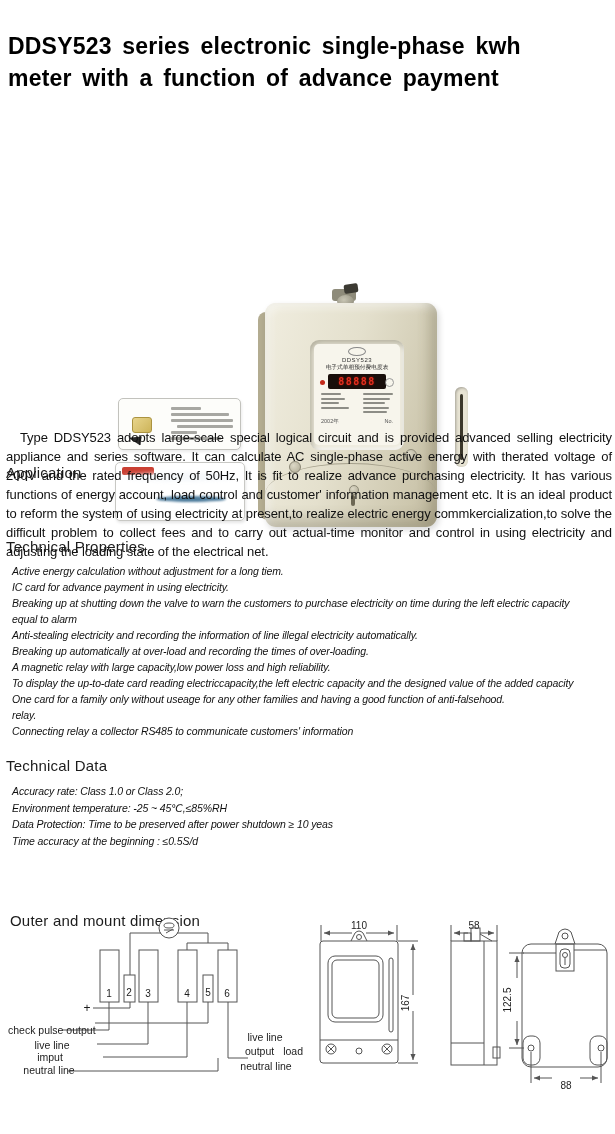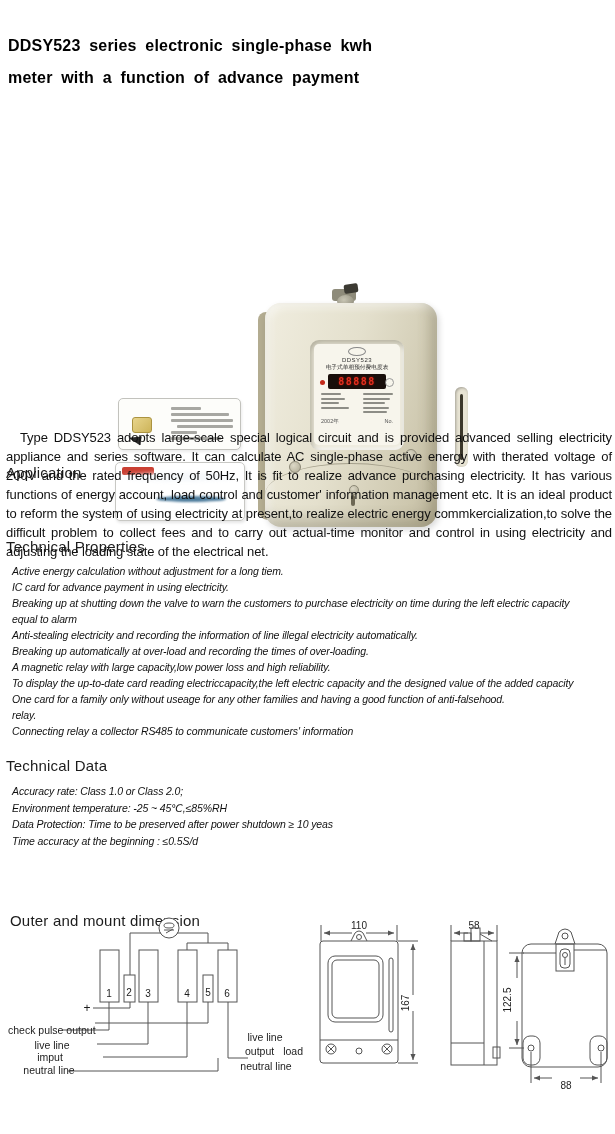--- a/index.html
+++ b/index.html
@@ -3,39 +3,39 @@
 <meta charset="utf-8">
 <style>
   html,body{margin:0;padding:0;}
   body{
     width:615px;height:1134px;position:relative;background:#ffffff;
     font-family:"Liberation Sans","DejaVu Sans",sans-serif;color:#000;overflow:hidden;
   }
   .abs{position:absolute;}
   
   .page-title{
-    left:8px;top:30px;width:590px;font-size:16px;font-weight:bold;color:#000;
+    left:8px;top:30px;width:590px;font-size:23px;font-weight:bold;color:#000;
     line-height:32px;word-spacing:4px;letter-spacing:0.2px;
   }
   
   .sec-head{font-size:15px;color:#1c1c1c;font-weight:normal;letter-spacing:0.2px;}
   
   .para{
     left:6px;width:606px;font-size:13px;line-height:19px;color:#111;
     text-align:justify;text-indent:14px;letter-spacing:-0.1px;
   }
   .linelist{left:12px;width:609px;font-size:10.5px;color:#111;letter-spacing:-0.12px;font-style:italic;}
   .linelist > div{white-space:nowrap;}
   .lh16 > div{line-height:16px;}
   .lh165 > div{line-height:16.5px;}
   
   .photo-area{left:0;top:140px;width:615px;height:255px;}
   .meter-side{left:258px;top:172px;width:12px;height:208px;background:#b3ac91;border-radius:8px 0 0 10px;}
   .meter-body{
-    left:265px;top:163px;width:172px;height:224px;border-radius:16px;
+    left:265px;top:163px;width:172px;height:224px;border-radius:11px;
     background:linear-gradient(105deg,#f0eddf 0%,#e4e0cd 45%,#cdc7ae 85%,#bfb89e 100%);
     box-shadow:inset -6px -8px 14px rgba(90,85,60,.32), inset 4px 4px 8px rgba(255,255,255,.6), 2px 3px 6px rgba(0,0,0,.15);
   }
   .seal-a{left:332px;top:149px;width:24px;height:12px;background:#8e8b7a;border-radius:3px;}
   .seal-b{left:344px;top:144px;width:14px;height:9px;background:#3c3a33;border-radius:2px;transform:rotate(-8deg);}
   .seal-c{left:337px;top:155px;width:17px;height:13px;background:radial-gradient(circle at 40% 40%,#c8c5b4,#8e8b7a);border-radius:50%;}
   .meter-panel{
     left:45px;top:37px;width:94px;height:110px;background:#efecdf;border-radius:9px;
     box-shadow:inset 2px 3px 6px rgba(100,95,70,.45), inset -1px -2px 3px rgba(255,255,255,.8);
     position:absolute;

